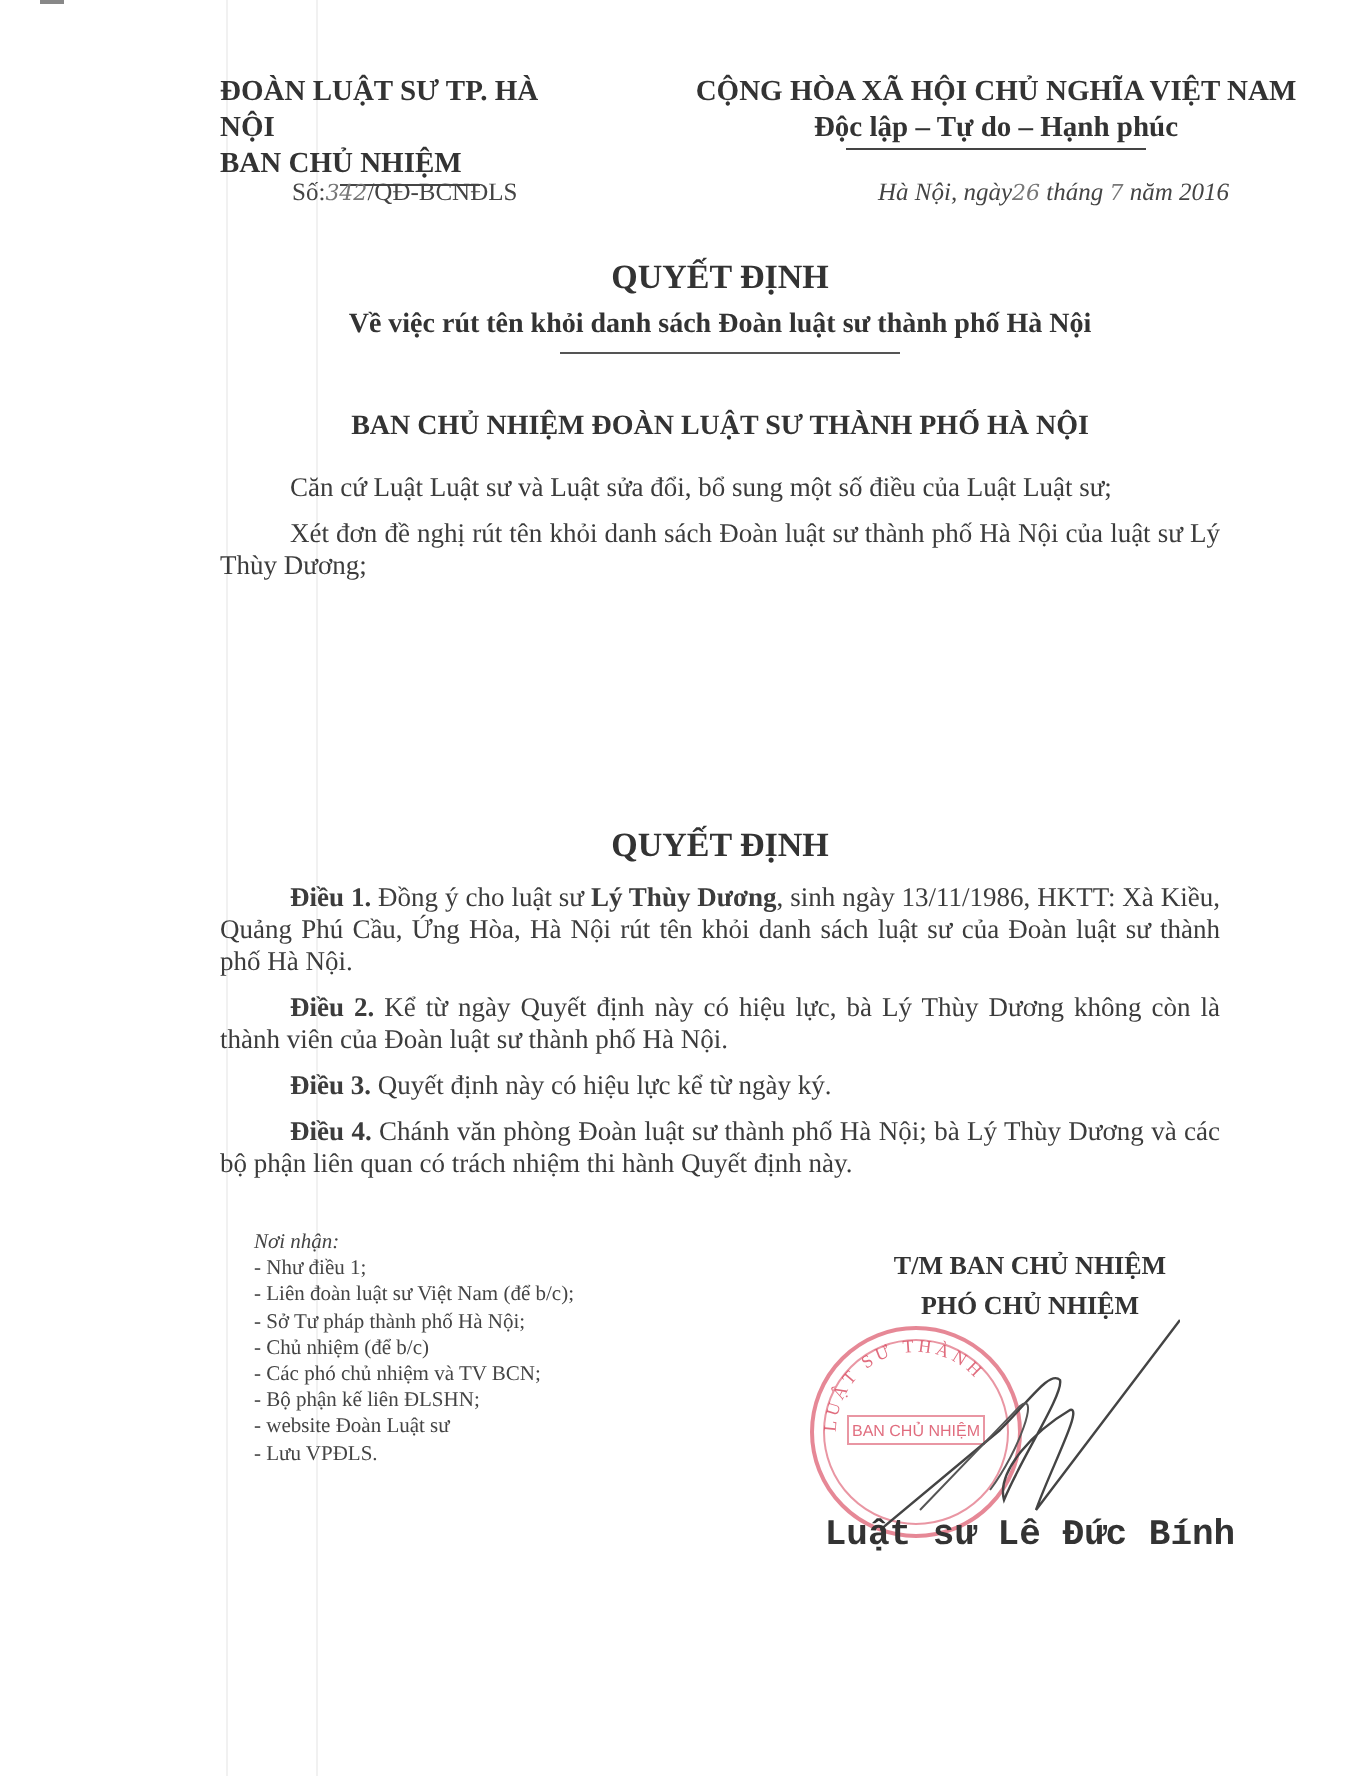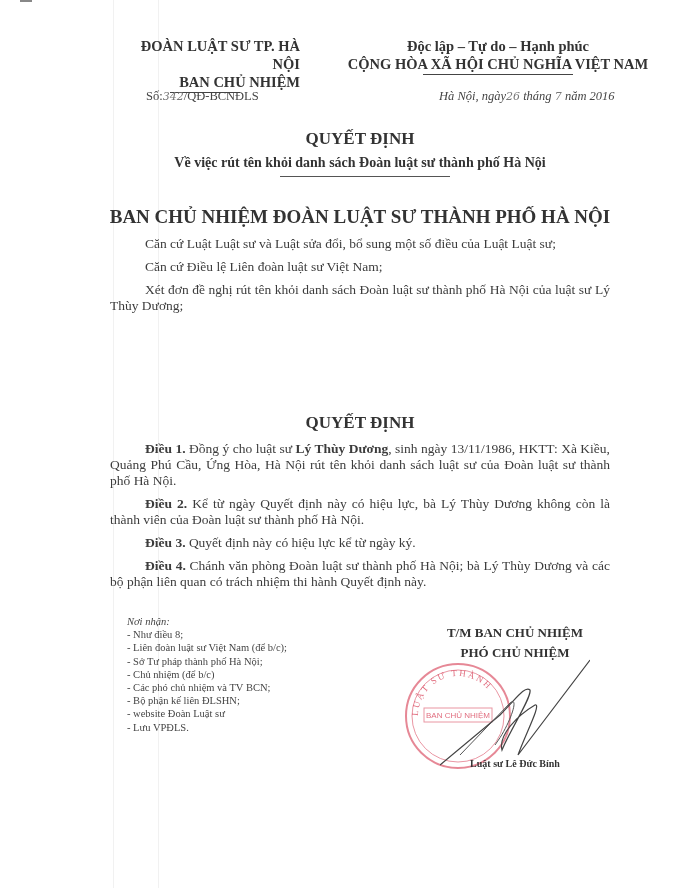--- a/index.html
+++ b/index.html
@@ -3,61 +3,61 @@
   <meta charset="utf-8">
   <style>
     html, body { margin: 0; padding: 0; }
     body {
       width: 686px; height: 888px; background: #ffffff; position: relative; overflow: hidden;
       font-family: "Liberation Serif", "DejaVu Serif", serif; color: #3a3a3a;
     }
     .scan-line { position: absolute; top: 0; bottom: 0; width: 1px; background: #f1f1f1; }
     .topmark { position: absolute; top: 0; left: 20px; width: 12px; height: 2px; background: #888; }
     .abs { position: absolute; }
-    .hdr-left { left: 110px; top: 37px; width: 190px; text-align: right; font-weight: bold; font-size: 14.5px; line-height: 18px; color: #333; }
+    .hdr-left { left: 110px; top: 37px; width: 190px; text-align: left; font-weight: bold; font-size: 14.5px; line-height: 18px; color: #333; }
     .hdr-right { left: 338px; top: 37px; width: 320px; text-align: center; font-weight: bold; font-size: 14.5px; line-height: 18px; color: #333; }
     .ul-short { display: block; margin: 1px auto 0; width: 70px; height: 1px; background: #444; }
     .ul-long { display: block; margin: 1px auto 0; width: 150px; height: 1px; background: #444; }
     .num { left: 146px; top: 89px; font-size: 12.5px; color: #444; }
     .num .hand, .date .hand { font-family: "DejaVu Serif", serif; font-style: italic; color: #777; font-size: 11px; }
     .date { left: 439px; top: 89px; font-size: 12.5px; font-style: italic; color: #444; }
     .title { left: 100px; width: 520px; text-align: center; font-weight: bold; color: #333; }
     .t1 { top: 129px; font-size: 17px; }
     .t2 { top: 155px; font-size: 14px; }
     .t2-ul { left: 280px; top: 176px; width: 170px; height: 1px; background: #555; }
-    .t3 { top: 206px; font-size: 19px; }
+    .t3 { top: 206px; font-size: 14px; }
     .body { left: 110px; width: 500px; font-size: 13.5px; line-height: 16px; text-align: justify; color: #3c3c3c; }
     .body p { margin: 0; text-indent: 35px; }
     .b-bold { font-weight: bold; }
     .t4 { top: 413px; font-size: 17px; }
     .recv { left: 127px; top: 615px; font-size: 10.5px; line-height: 13.2px; color: #444; }
     .recv .rh { font-weight: normal; font-style: italic; }
     .sig { left: 400px; width: 230px; text-align: center; font-weight: bold; font-size: 13px; color: #333; }
     .sig1 { top: 625px; }
     .sig2 { top: 645px; }
-    .signame { top: 758px; font-size: 10px; }
+    .signame { top: 758px; font-size: 18px; font-family: Liberation Mono, monospace; }
     .stamp { left: 402px; top: 660px; width: 112px; height: 112px; }
     .sign { left: 440px; top: 655px; width: 150px; height: 115px; }
   </style>
 </head>
 <body>
 
 <div class="topmark"></div>
 <div class="scan-line" style="left:113px"></div>
 <div class="scan-line" style="left:158px"></div>
 
 <div class="abs hdr-left">
   <div>ĐOÀN LUẬT SƯ TP. HÀ NỘI</div>
   <div>BAN CHỦ NHIỆM</div>
   <span class="ul-short"></span>
 </div>
 
 <div class="abs hdr-right">
+  <div>CỘNG HÒA XÃ HỘI CHỦ NGHĨA VIỆT NAM</div>
   <div>Độc lập – Tự do – Hạnh phúc</div>
-  <div>CỘNG HÒA XÃ HỘI CHỦ NGHĨA VIỆT NAM</div>
   <span class="ul-long"></span>
 </div>
 
 <div class="abs num">
   <span>Số:</span><span class="hand">342</span><span>/QĐ-BCNĐLS</span>
 </div>
 
 <div class="abs date">
   <span>Hà Nội, ngày</span><span class="hand">26</span>
   <span>tháng</span>
@@ -65,36 +65,35 @@
   <span>năm 2016</span>
 </div>
 
 <div class="abs title t1">QUYẾT ĐỊNH</div>
 <div class="abs title t2">Về việc rút tên khỏi danh sách Đoàn luật sư thành phố Hà Nội</div>
 <div class="abs t2-ul"></div>
 <div class="abs title t3">BAN CHỦ NHIỆM ĐOÀN LUẬT SƯ THÀNH PHỐ HÀ NỘI</div>
 
 <div class="abs body" style="top:236px">
   <p style="margin-bottom:7px">Căn cứ Luật Luật sư và Luật sửa đổi, bổ sung một số điều của Luật Luật sư;</p>
-  <p style="margin-bottom:7px">Căn cứ Điều lệ Liên đoàn luật sư Việt Nam;</p>
   <p>Xét đơn đề nghị rút tên khỏi danh sách Đoàn luật sư thành phố Hà Nội của luật sư Lý Thùy Dương;</p>
 </div>
 
 <div class="abs title t4">QUYẾT ĐỊNH</div>
 
 <div class="abs body" style="top:441px">
   <p style="margin-bottom:7px"><span class="b-bold">Điều 1.</span><span> Đồng ý cho luật sư </span><span class="b-bold">Lý Thùy Dương</span><span>, sinh ngày 13/11/1986, HKTT: Xà Kiều, Quảng Phú Cầu, Ứng Hòa, Hà Nội rút tên khỏi danh sách luật sư của Đoàn luật sư thành phố Hà Nội.</span></p>
   <p style="margin-bottom:7px"><span class="b-bold">Điều 2.</span><span> Kể từ ngày Quyết định này có hiệu lực, bà Lý Thùy Dương không còn là thành viên của Đoàn luật sư thành phố Hà Nội.</span></p>
   <p style="margin-bottom:7px"><span class="b-bold">Điều 3.</span><span> Quyết định này có hiệu lực kể từ ngày ký.</span></p>
   <p><span class="b-bold">Điều 4.</span><span> Chánh văn phòng Đoàn luật sư thành phố Hà Nội; bà Lý Thùy Dương và các bộ phận liên quan có trách nhiệm thi hành Quyết định này.</span></p>
 </div>
 
 <div class="abs recv">
   <div class="rh">Nơi nhận:</div>
-  <div>- Như điều 8;</div>
+  <div>- Như điều 1;</div>
   <div>- Liên đoàn luật sư Việt Nam (để b/c);</div>
   <div>- Sở Tư pháp thành phố Hà Nội;</div>
   <div>- Chủ nhiệm (để b/c)</div>
   <div>- Các phó chủ nhiệm và TV BCN;</div>
   <div>- Bộ phận kế liên ĐLSHN;</div>
   <div>- website Đoàn Luật sư</div>
   <div>- Lưu VPĐLS.</div>
 </div>
 
 <div class="abs sig sig1">T/M BAN CHỦ NHIỆM</div>

